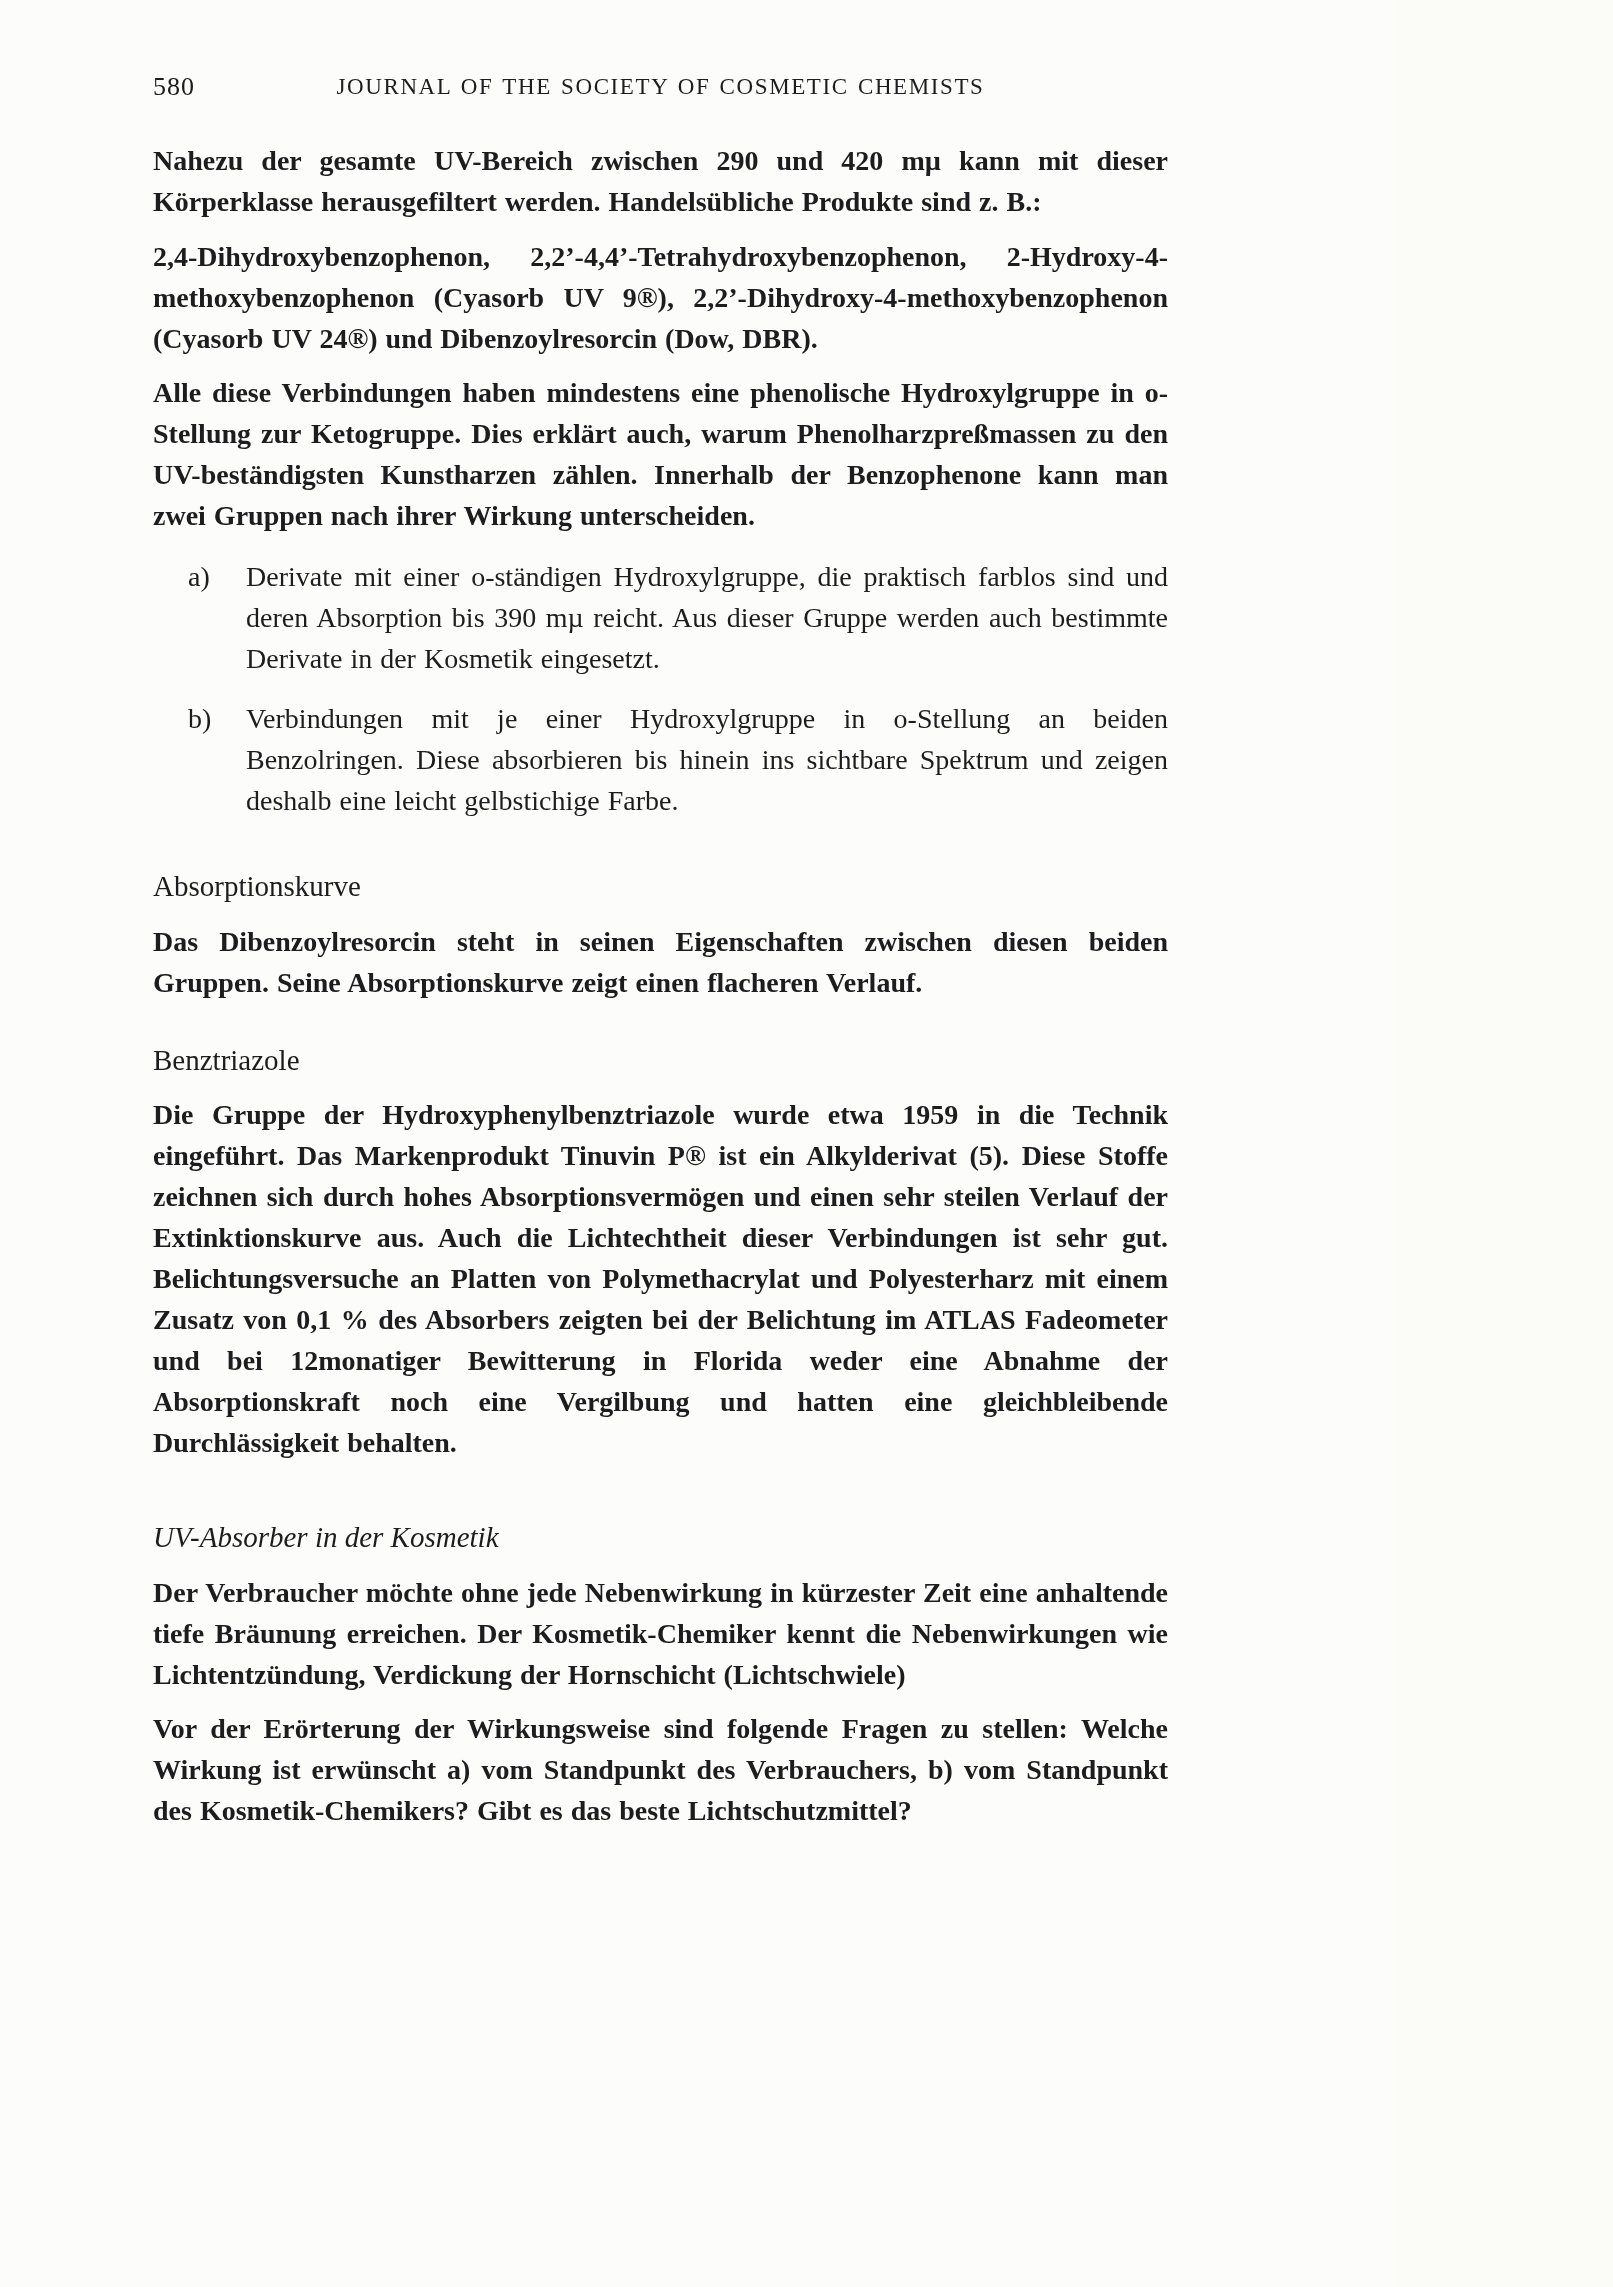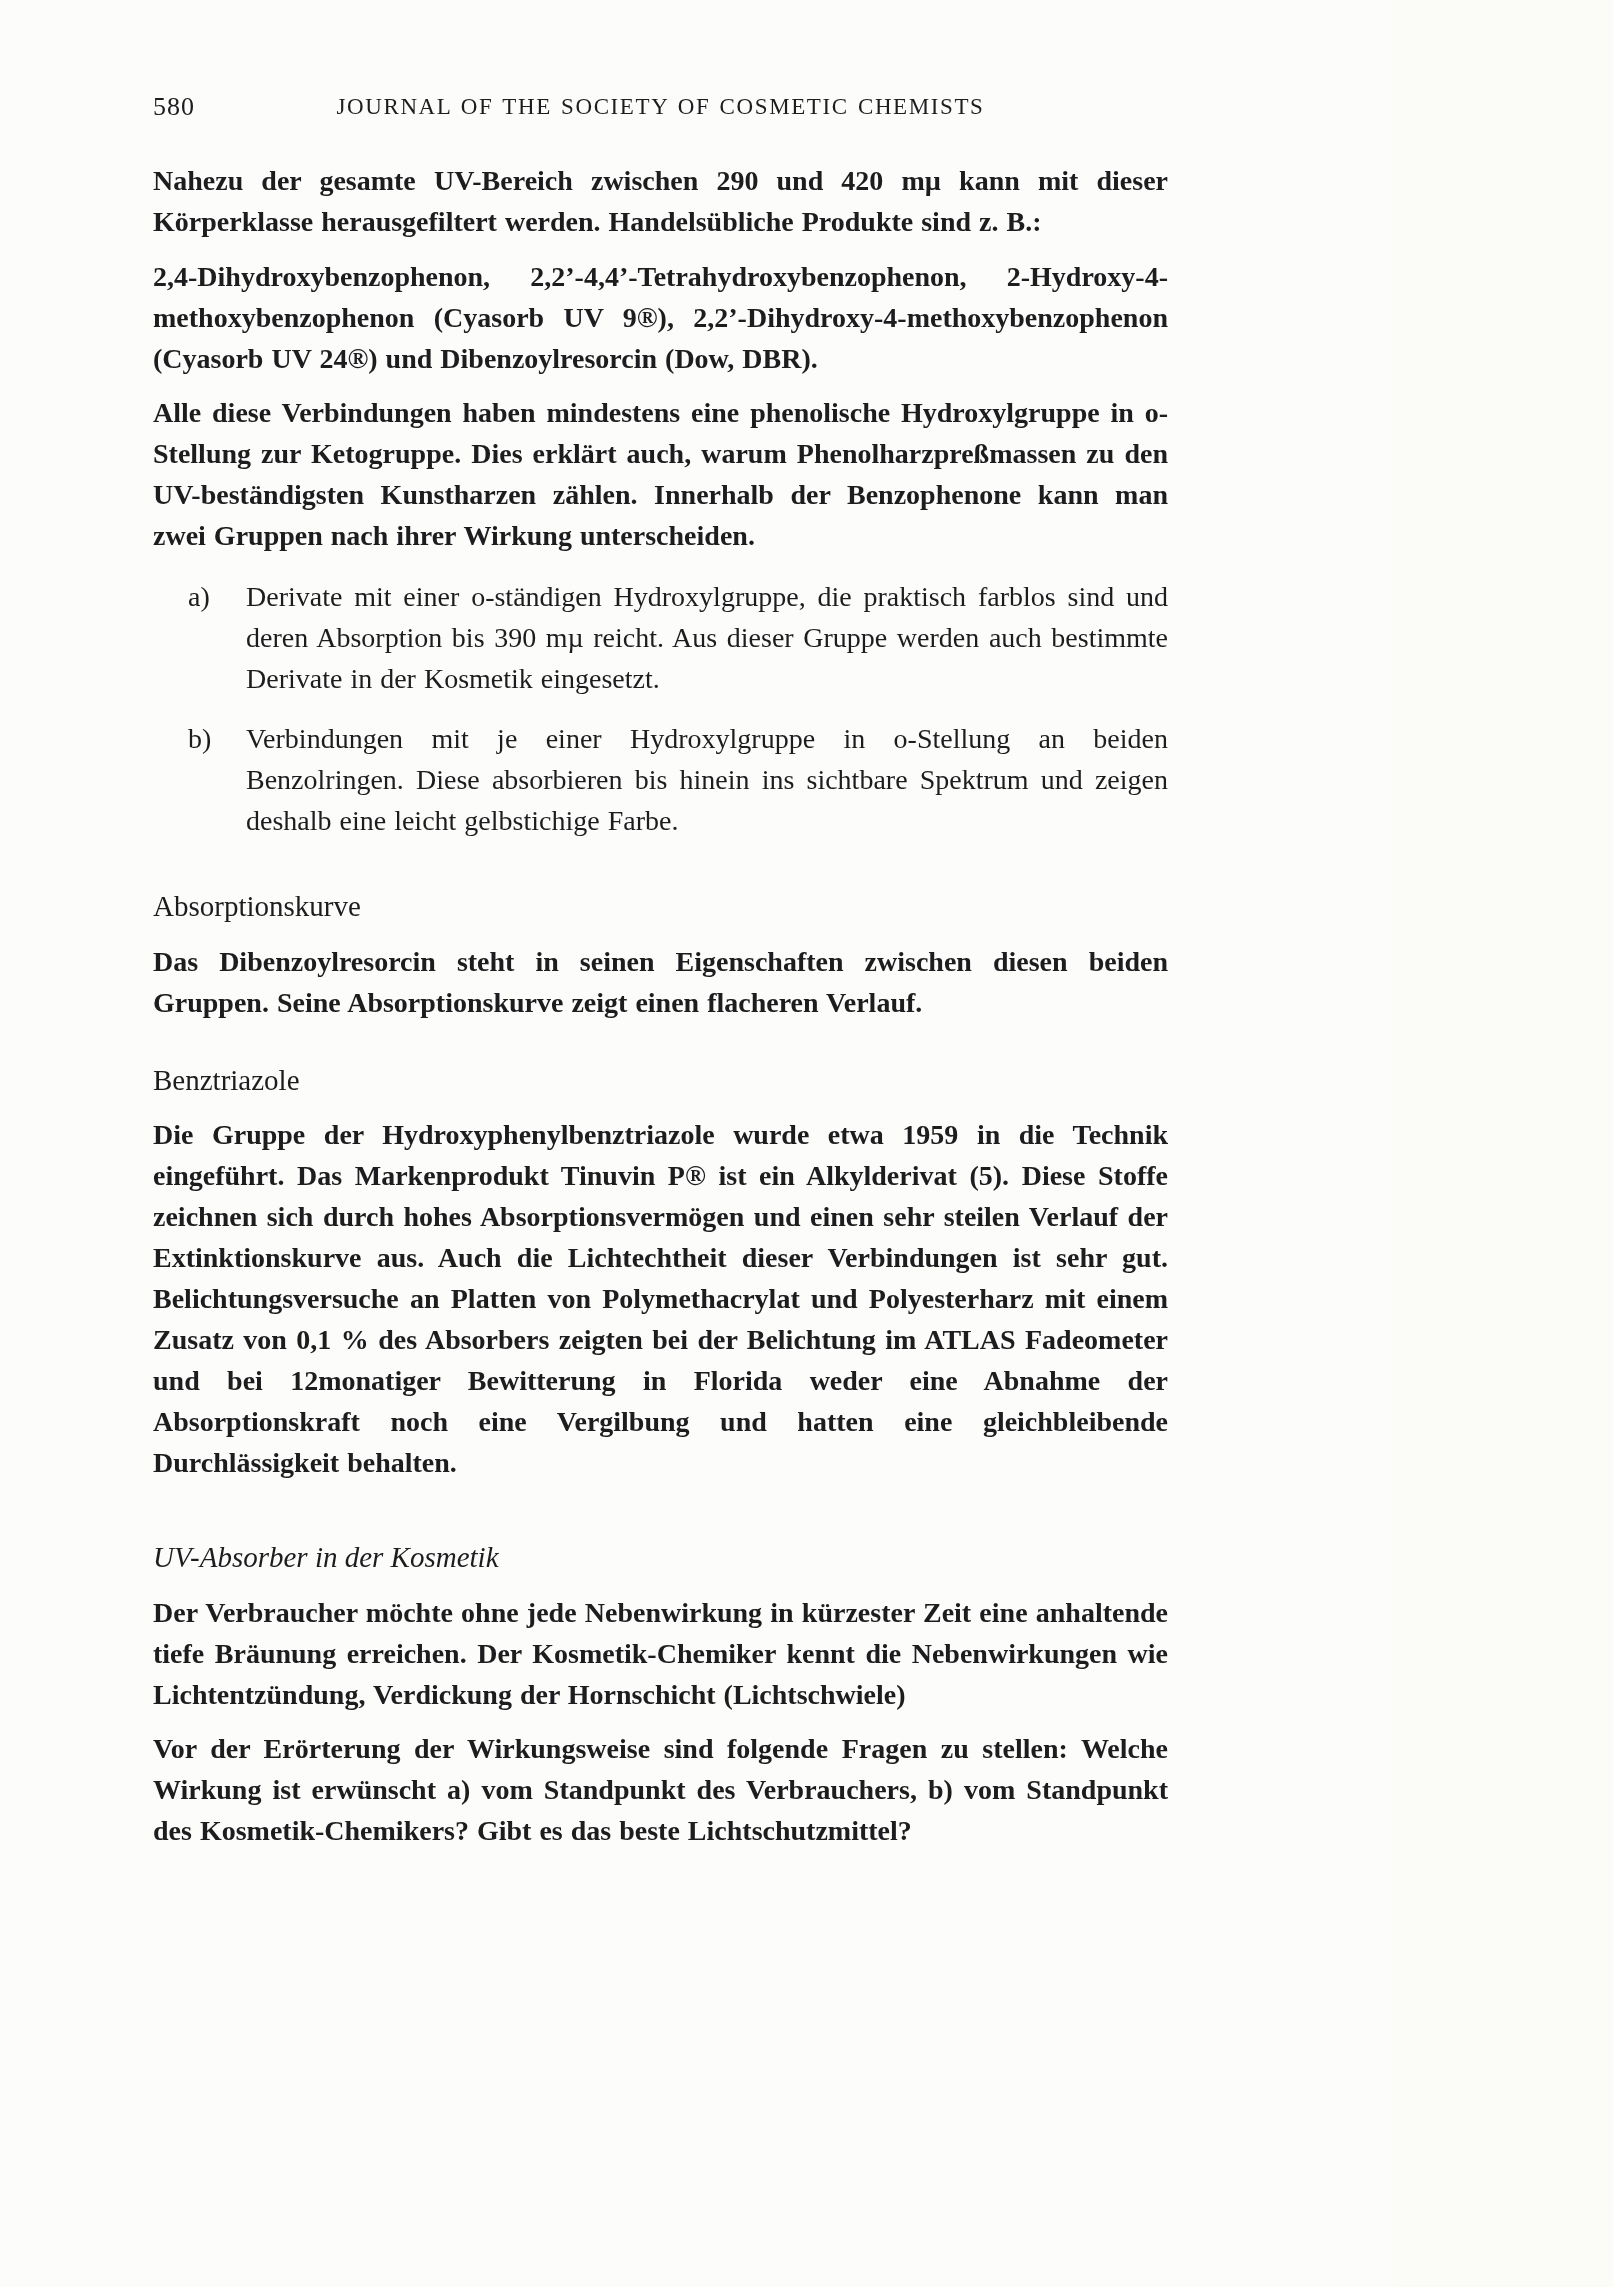--- a/index.html
+++ b/index.html
@@ -8,21 +8,21 @@
     background: #fbfbf8;
   }
   .page {
     position: relative;
     width: 1393px;
     height: 2287px;
     background: #fcfcfa;
     color: #1d1d1f;
     font-family: "Liberation Serif", "DejaVu Serif", serif;
     box-sizing: border-box;
-    padding: 90px 225px 0 153px;
+    padding: 70px 225px 0 153px;
     overflow: hidden;
   }
   .running-head {
     position: relative;
     height: 37px;
     margin-bottom: 33px;
   }
   .page-number {
     position: absolute;
     left: 0;

